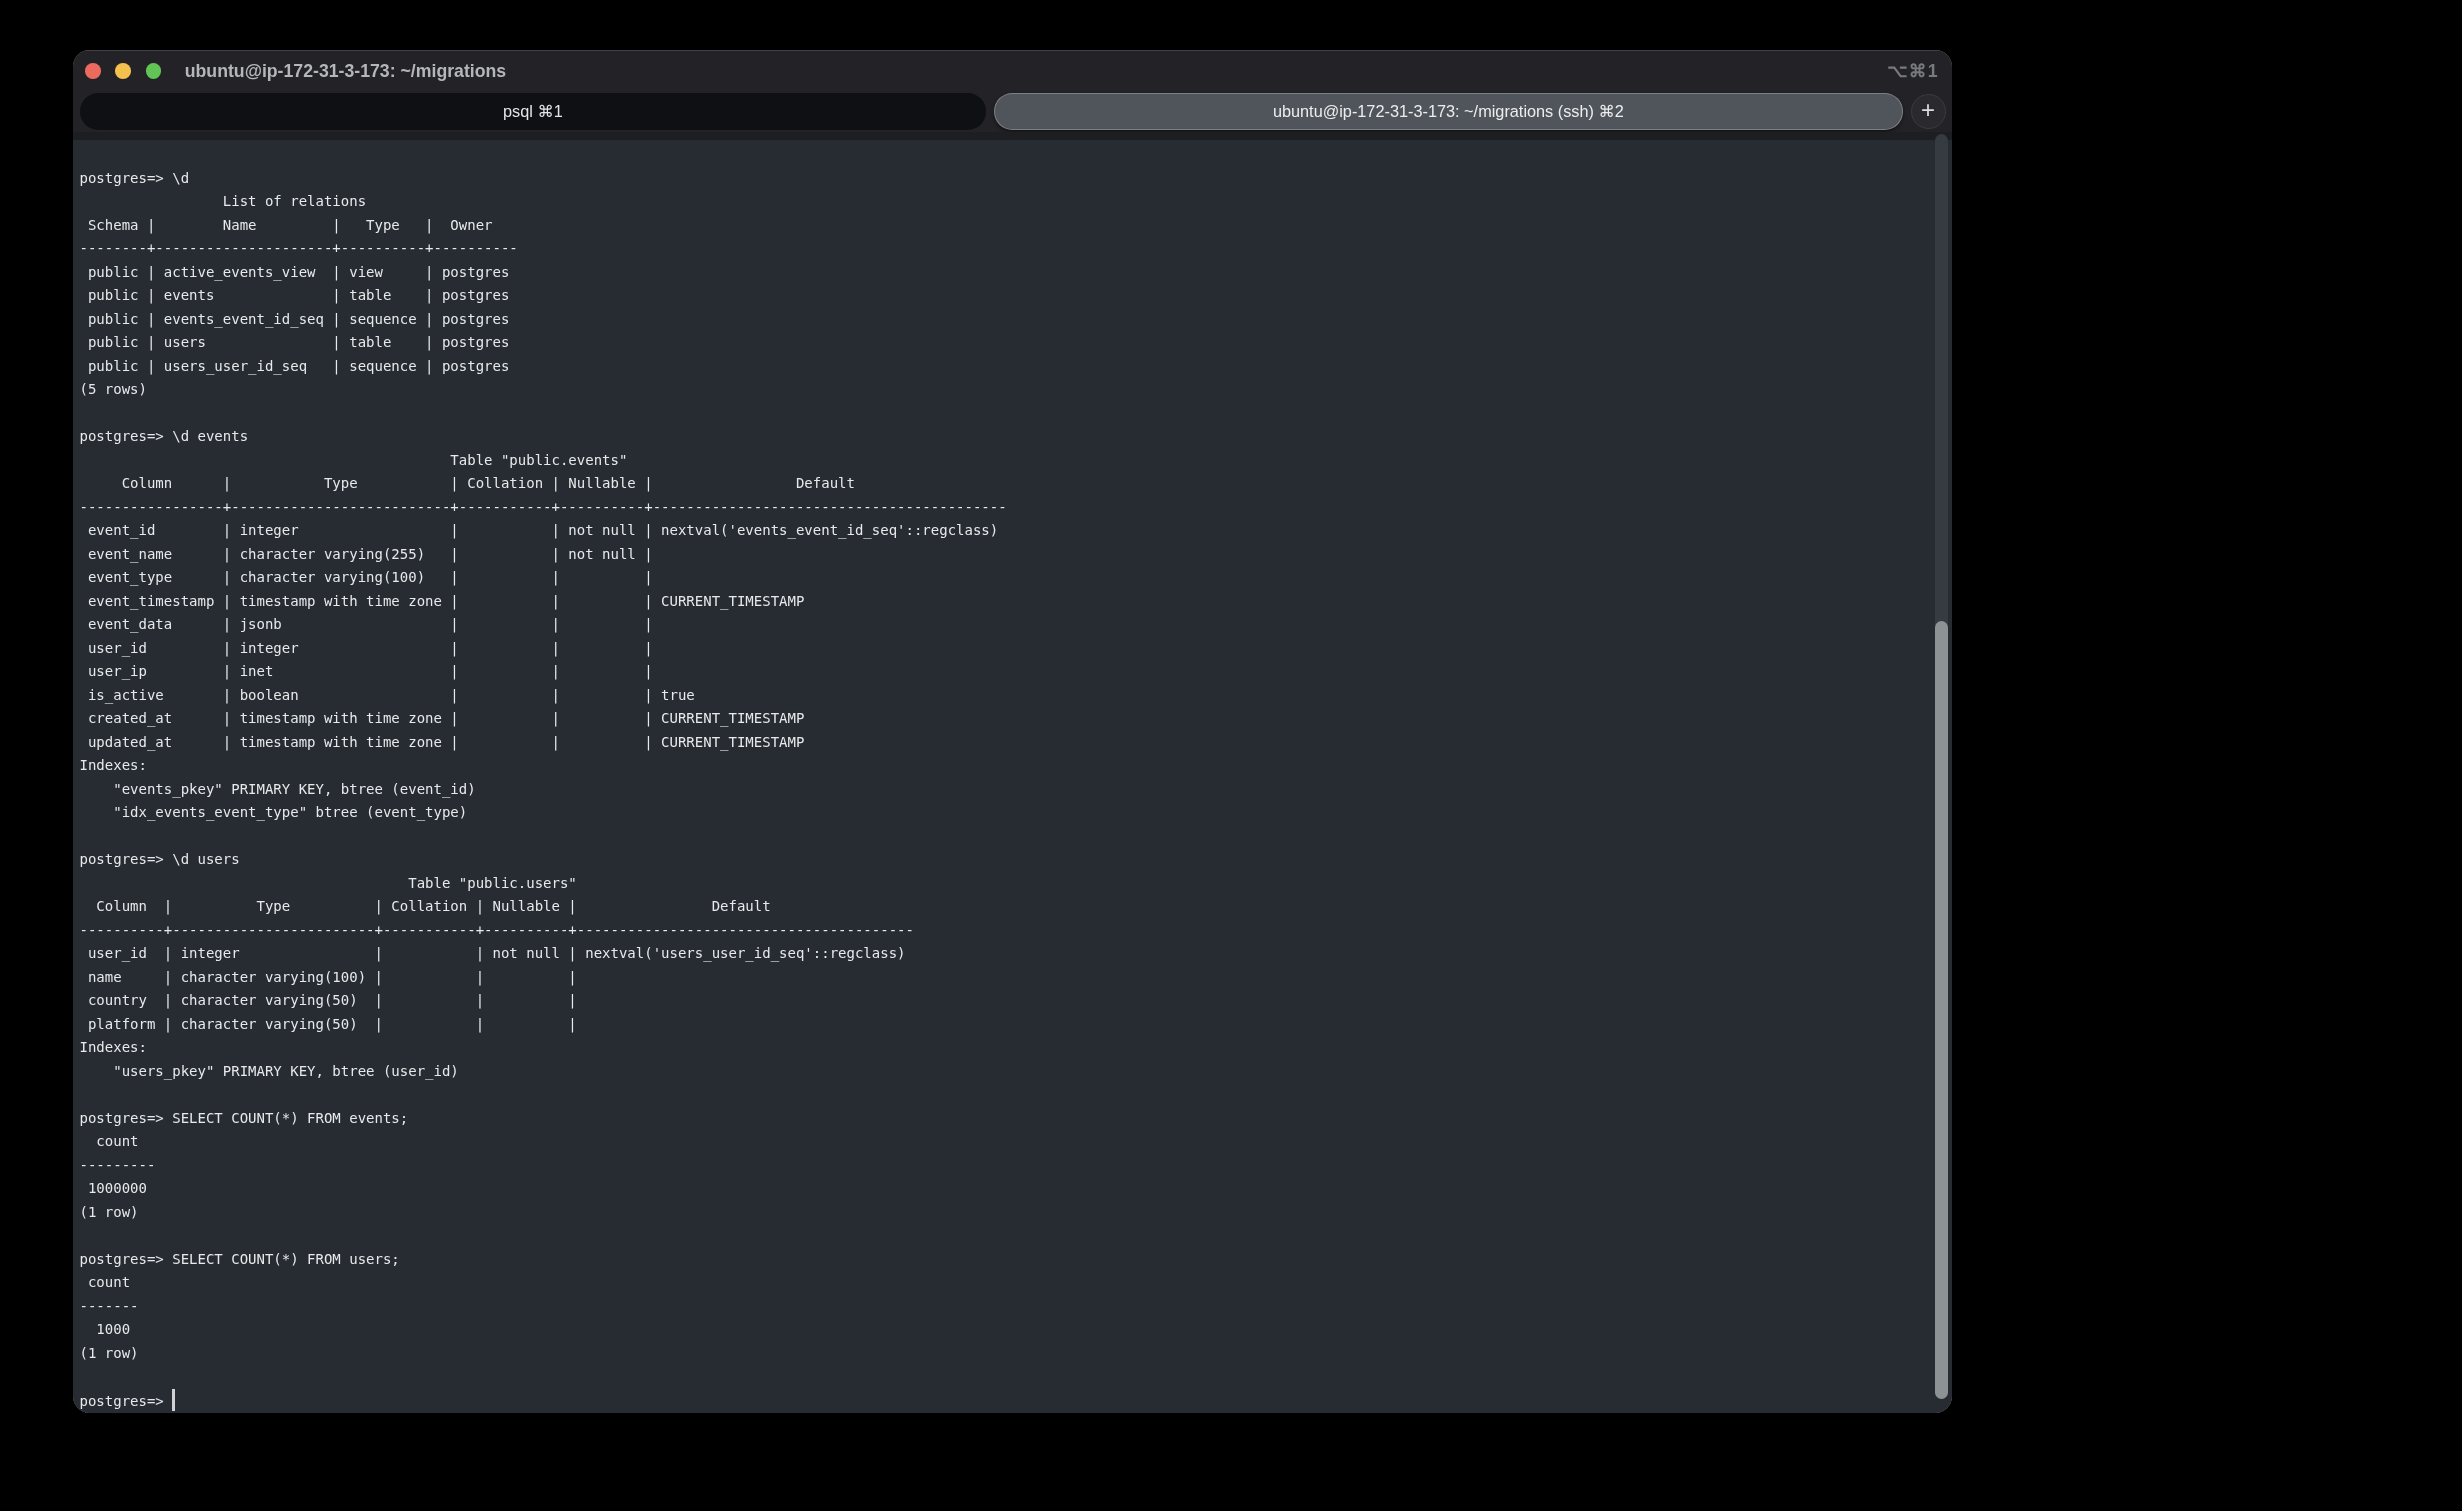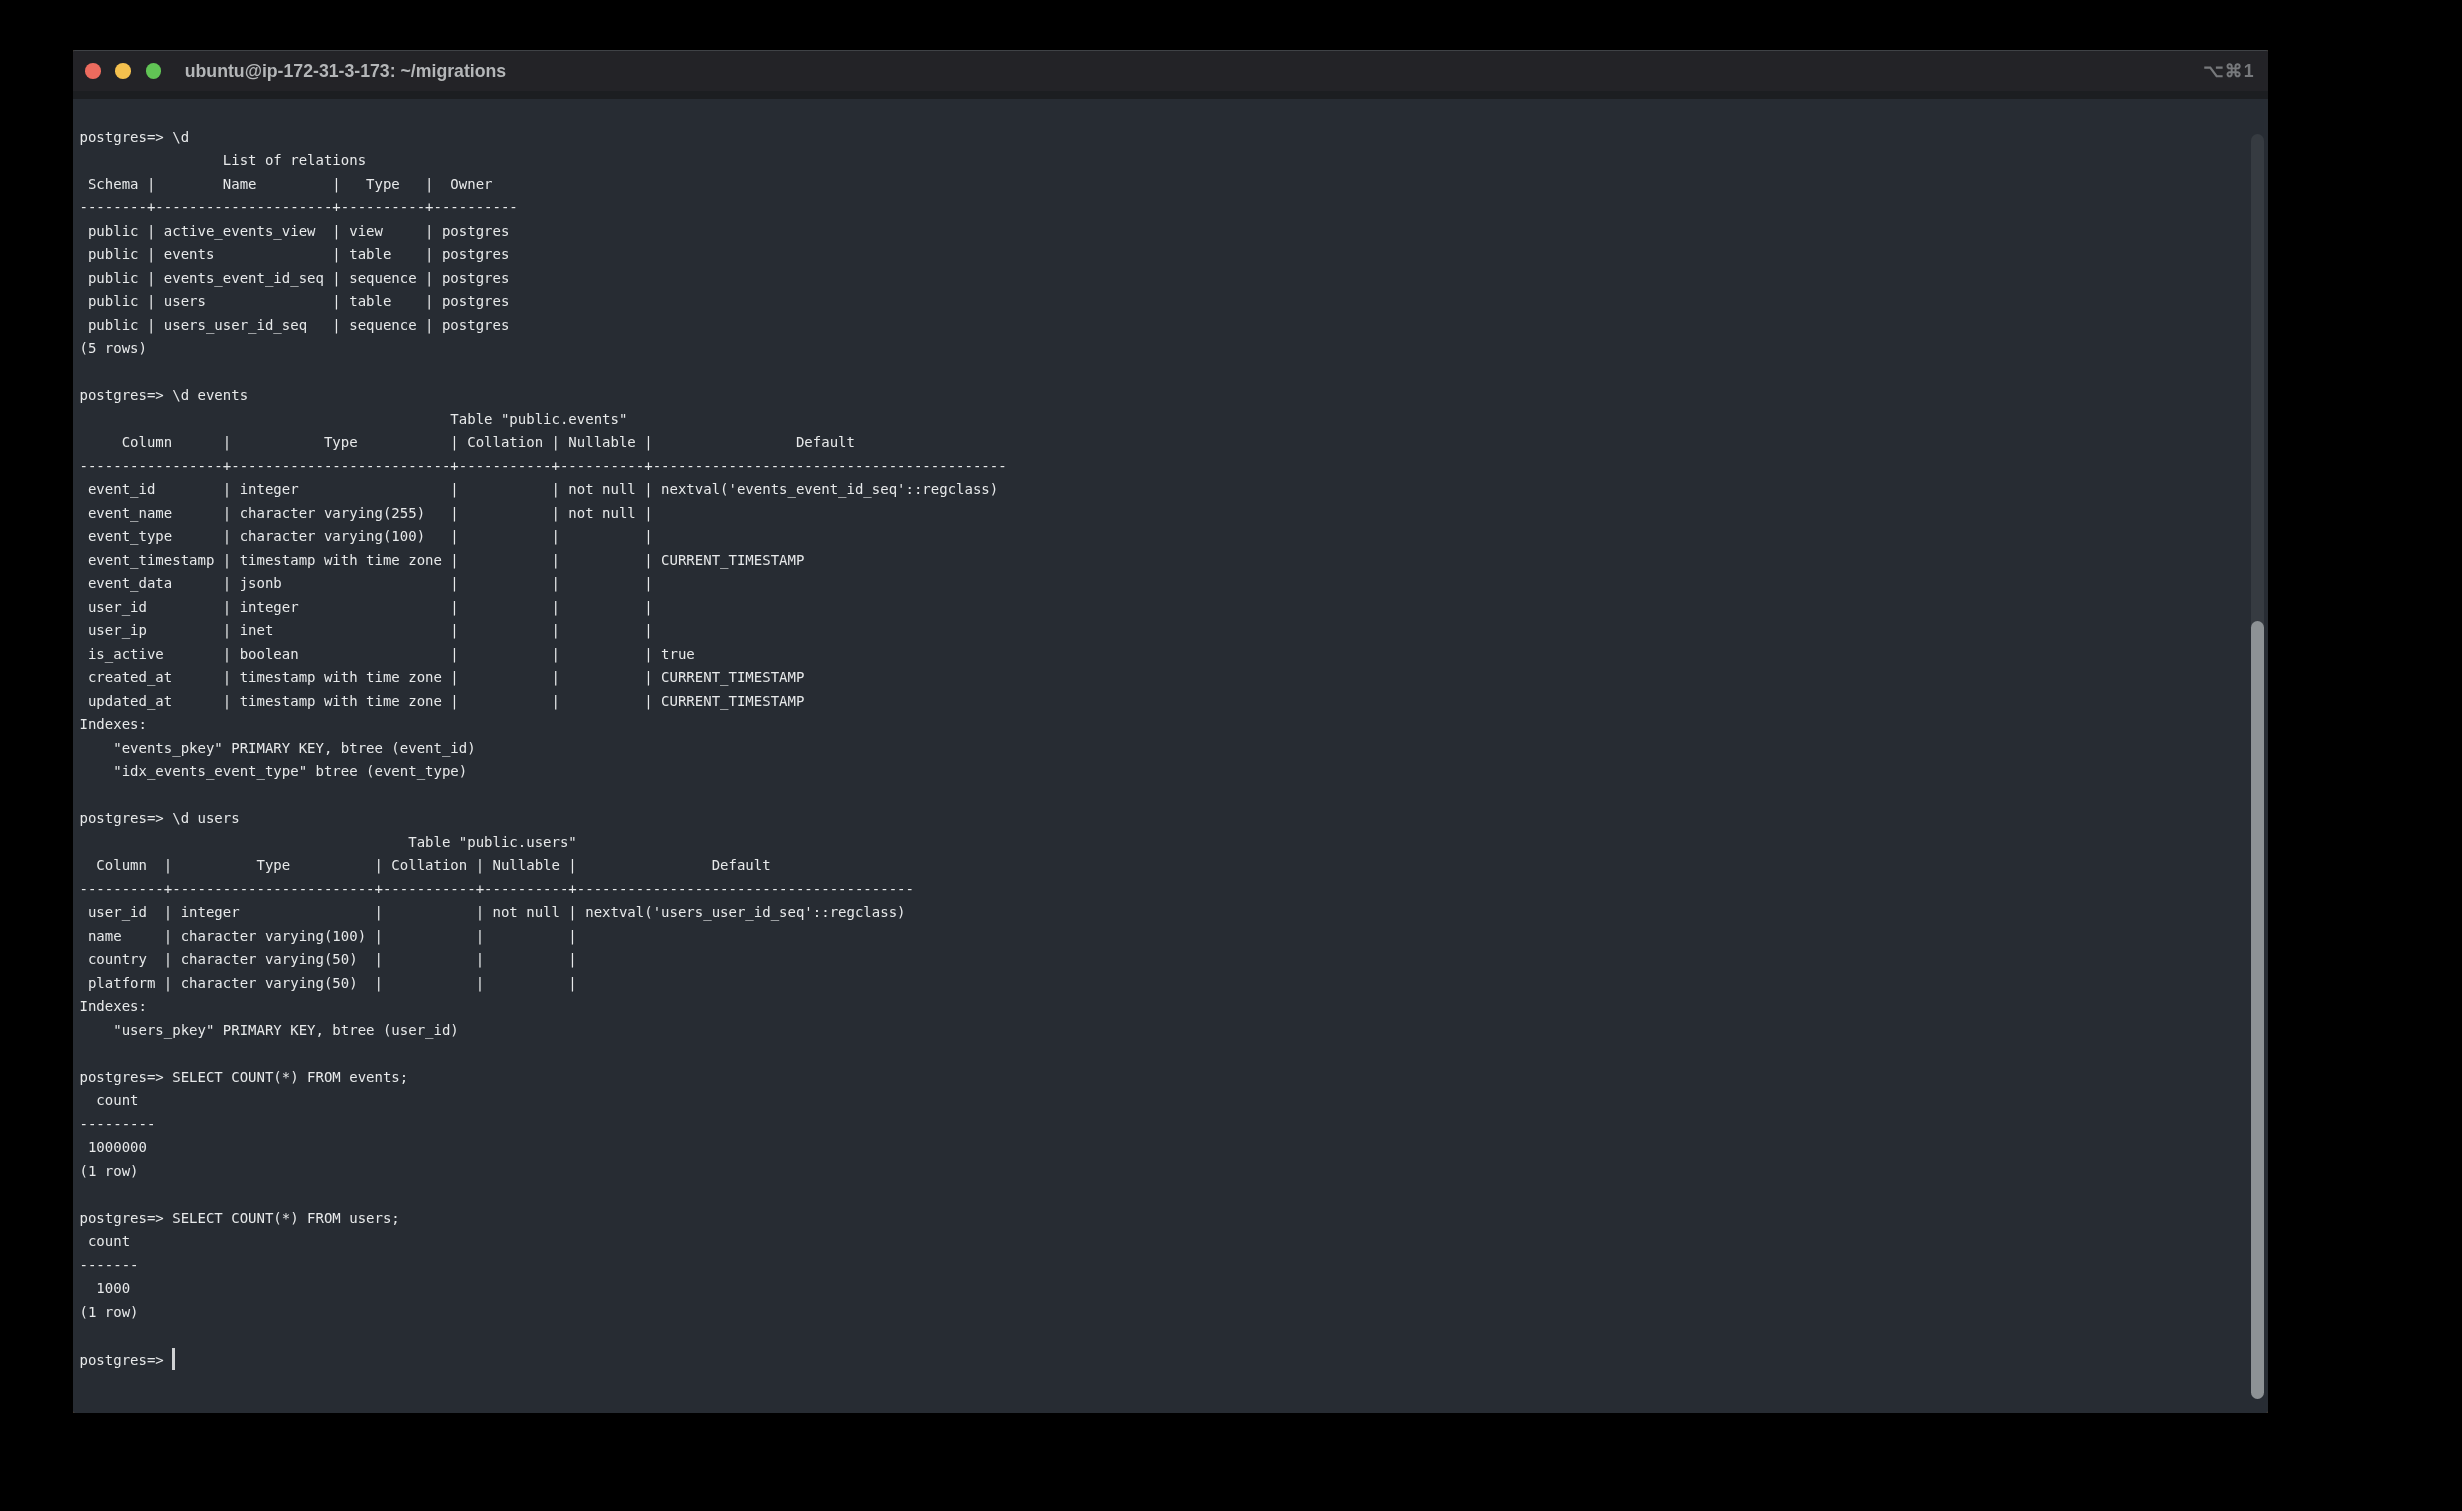--- a/index.html
+++ b/index.html
@@ -1,22 +1,22 @@
 <!DOCTYPE html>
 <html style="font-size:10.5px"><head>
 <meta charset="utf-8">
 <style>
   * { margin: 0; padding: 0; box-sizing: border-box; }
   html, body { width: 2462px; height: 1512px; background: #000; overflow: hidden; }
   body { font-family: "Liberation Sans", sans-serif; position: relative; }
 
   .window {
     position: absolute; left: 73px; top: 50px;
-    width: 2195px; height: 1363px;
-    background: #fdba74; border-radius: 2px;
+    width: 1879px; height: 1363px;
+    background: #fdba74; border-radius: 17px;
     overflow: hidden;
     box-shadow: inset 0 0 0 0.7px #3a3e43, 0 19.6px 46px rgba(0,0,0,.7);
     display: flex; flex-direction: column;
   }
 
   
   .titlebar {
     height: 41px; flex: none;
     background: #232327;
     display: flex; align-items: center;
@@ -98,20 +98,25 @@
   <div class="titlebar">
     <div class="traffic">
       <span class="light red"></span>
       <span class="light yellow"></span>
       <span class="light green"></span>
     </div>
     <div class="win-title">ubuntu@ip-172-31-3-173: ~/migrations</div>
     <div class="win-shortcut">⌥⌘1</div>
   </div>
 
+  <div class="tabbar">
+    <div class="tab active">psql ⌘1</div>
+    <div class="tab inactive">ubuntu@ip-172-31-3-173: ~/migrations (ssh) ⌘2</div>
+    <div class="newtab">+</div>
+  </div>
 
   <div class="tab-gap"></div>
 
   <div class="content">
     <pre class="term"><span id="term-output">postgres=&gt; \d
                  List of relations
  Schema |        Name         |   Type   |  Owner
 --------+---------------------+----------+----------
  public | active_events_view  | view     | postgres
  public | events              | table    | postgres

